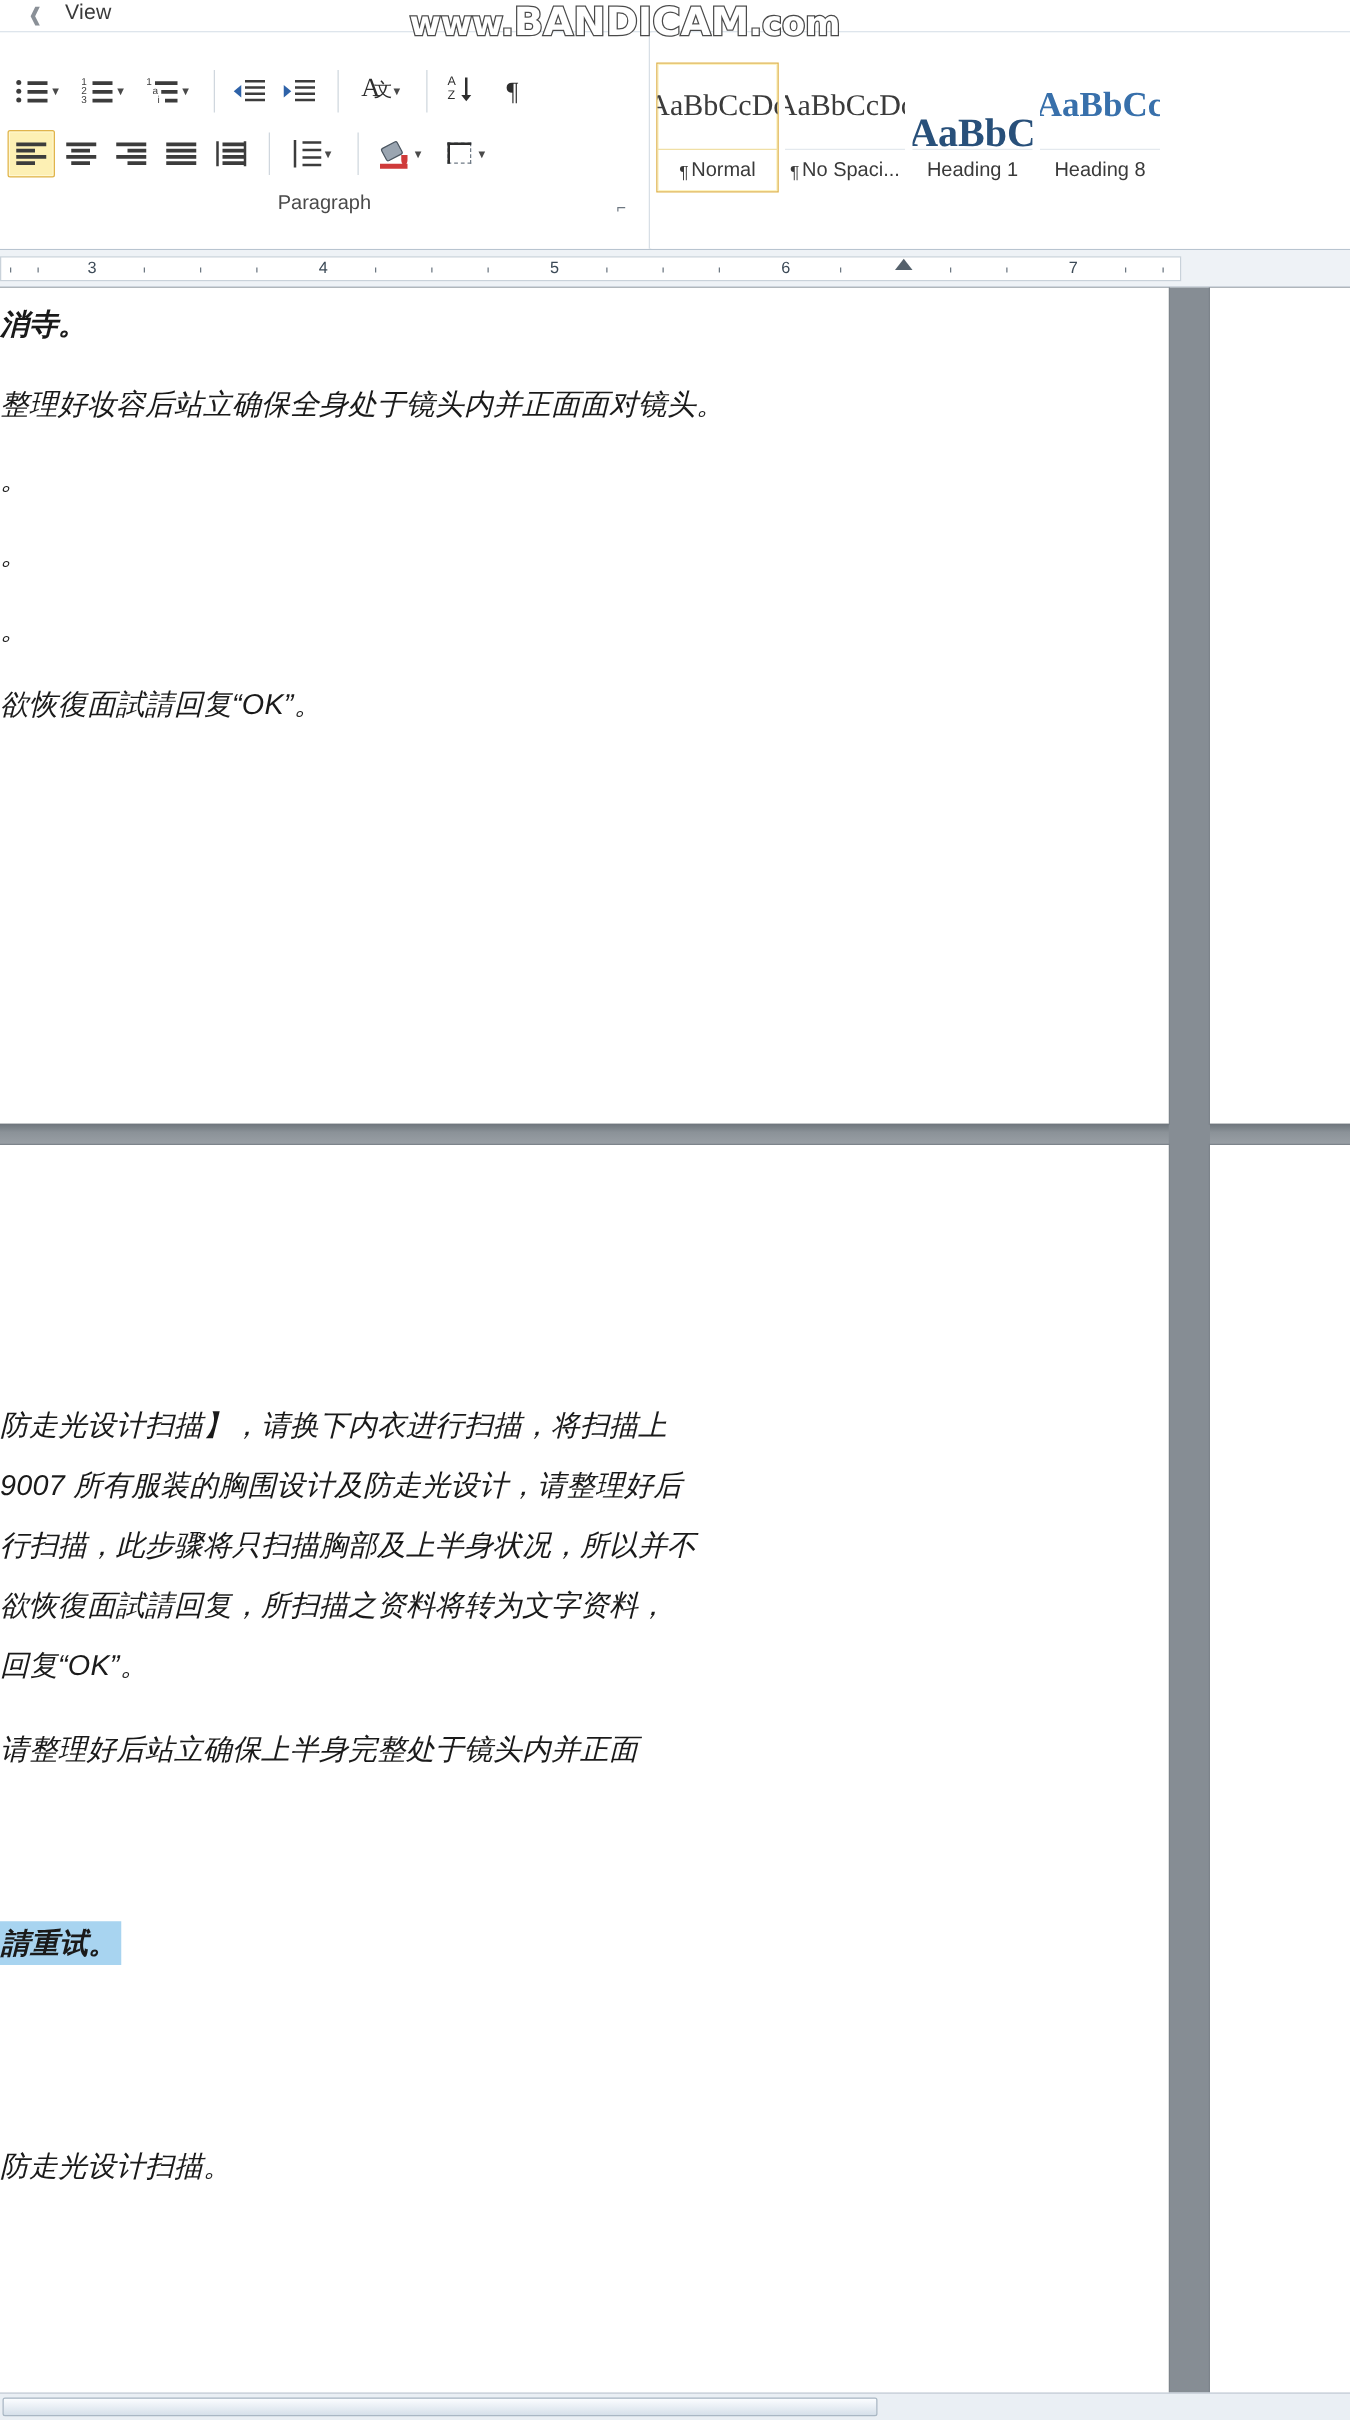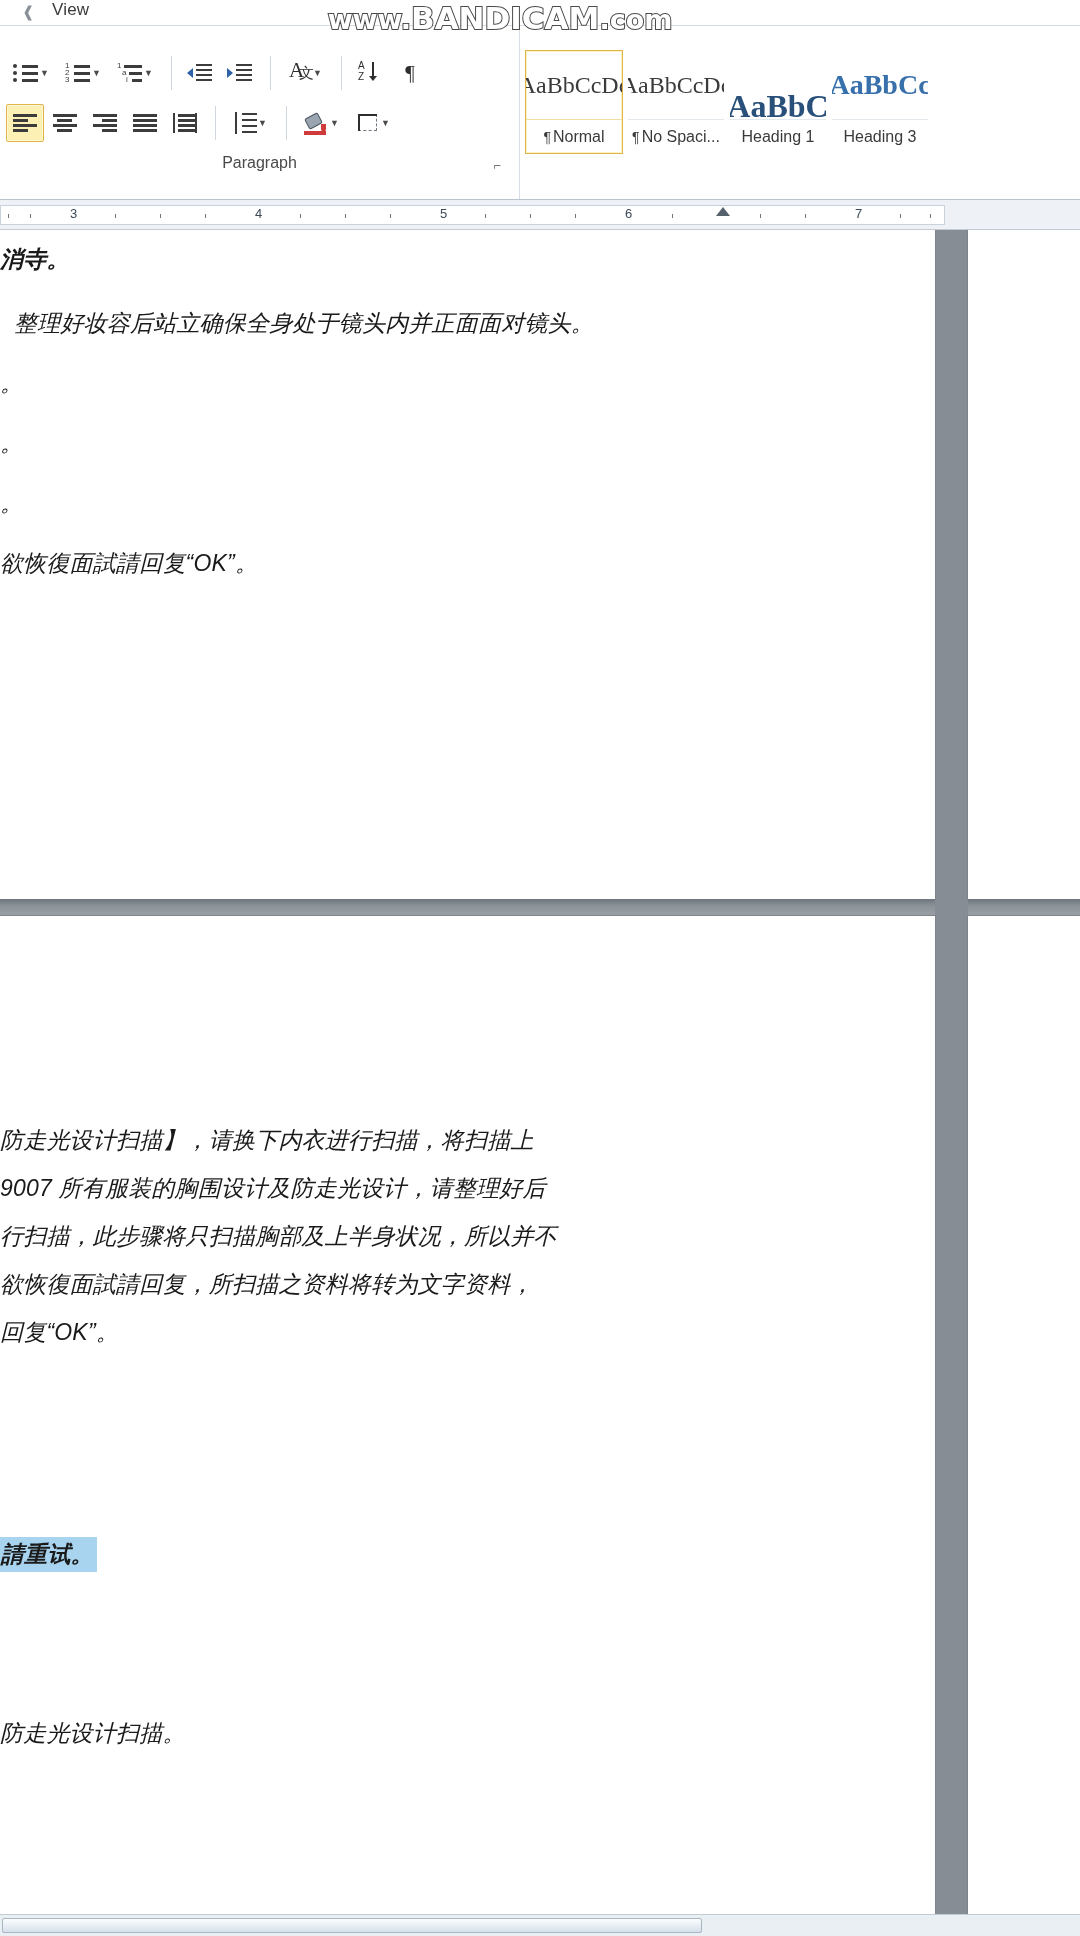--- a/index.html
+++ b/index.html
@@ -612,21 +612,21 @@
           <div class="style-name">
             <span>Heading 1</span>
           </div>
         </div>
 
         <div class="style-item">
           <div class="style-preview h2">
             <span>AaBbCc</span>
           </div>
           <div class="style-name">
-            <span>Heading 3</span>
+            <span>Heading 8</span>
           </div>
         </div>
 
       </div>
     </div>
 
     <div class="watermark">
       <span class="watermark-text">
         <span>www.</span><span class="big">BANDICAM</span><span>.com</span>
       </span>
@@ -658,38 +658,39 @@
     <span class="rt" style="left:805px"></span>
     <span class="rk" style="left:855px">7</span>
     <span class="rt" style="left:900px"></span>
     <span class="rt" style="left:930px"></span>
   </div>
 
   <div class="canvas">
 
     <div class="page page-a">
       <div class="doc-text bold" style="left:10px; top:14px;">消寺。</div>
-      <div class="doc-text" style="left:24px; top:78px;">整理好妆容后站立确保全身处于镜头内并正面面对镜头。</div>
+      <div class="doc-text" style="left:10px; top:78px;">整理好妆容后站立确保全身处于镜头内并正面面对镜头。</div>
       <div class="doc-text" style="left:10px; top:138px;">。</div>
       <div class="doc-text" style="left:10px; top:198px;">。</div>
       <div class="doc-text" style="left:10px; top:258px;">。</div>
       <div class="doc-text" style="left:10px; top:318px;">欲恢復面試請回复“OK”。</div>
     </div>
 
     <div class="page page-right-strip-a"></div>
 
     <div class="gap-shadow-top"></div>
     <div class="gap-shadow-right"></div>
 
     <div class="page page-b">
       <div class="doc-text" style="left:10px; top:209px;">防走光设计扫描】，请换下内衣进行扫描，将扫描上</div>
       <div class="doc-text" style="left:10px; top:257px;">9007 所有服装的胸围设计及防走光设计，请整理好后</div>
       <div class="doc-text" style="left:10px; top:305px;">行扫描，此步骤将只扫描胸部及上半身状况，所以并不</div>
       <div class="doc-text" style="left:10px; top:353px;">欲恢復面試請回复，所扫描之资料将转为文字资料，</div>
       <div class="doc-text" style="left:10px; top:401px;">回复“OK”。</div>
+      <div class="doc-text" style="left:10px; top:468px;">请整理好后站立确保上半身完整处于镜头内并正面</div>
       <div class="doc-text bold hl" style="left:8px; top:621px;">請重试。</div>
       <div class="doc-text" style="left:10px; top:802px;">防走光设计扫描。</div>
     </div>
 
     <div class="page page-right-strip-b"></div>
 
     <div class="hscroll">
       <div class="thumb"></div>
     </div>
   </div>

